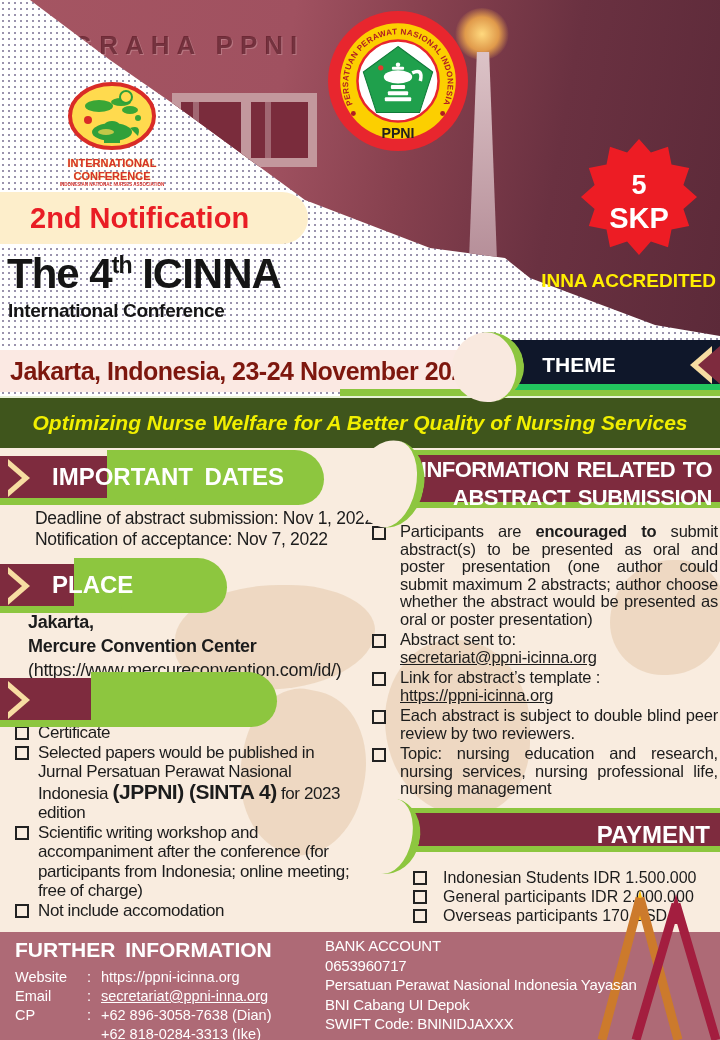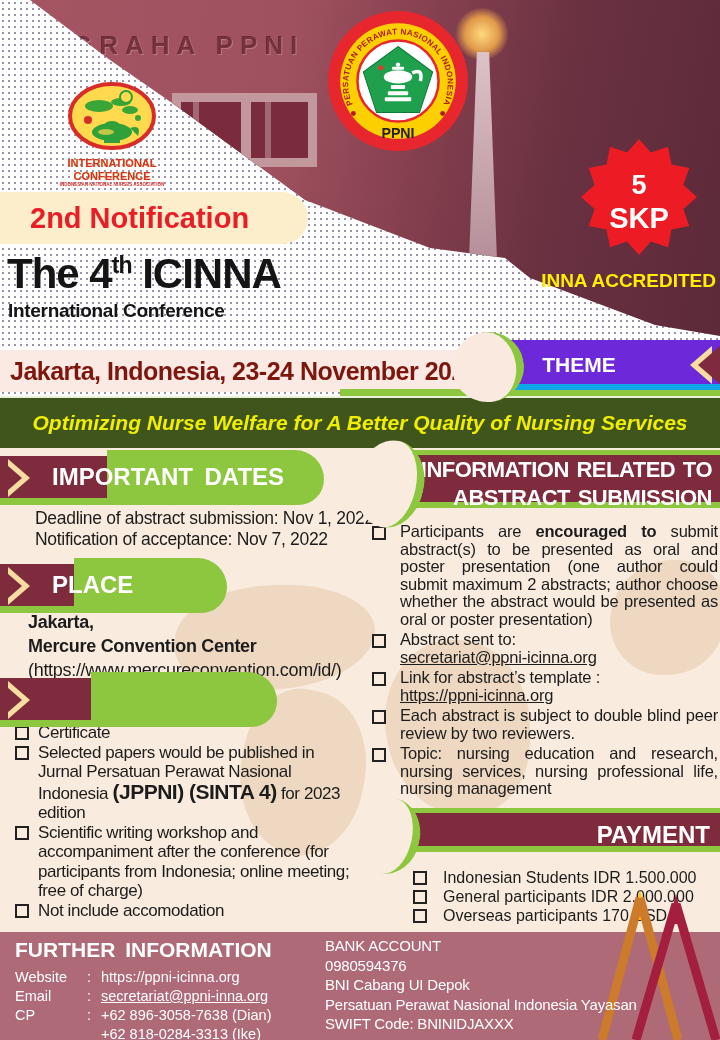--- a/index.html
+++ b/index.html
@@ -41,22 +41,22 @@
   .inna{position:absolute;right:4px;top:270px;z-index:3;font-size:19px;font-weight:bold;color:#ffef00;}
   
   .t-main{position:absolute;left:7px;top:250px;z-index:2;font-size:42px;font-weight:800;color:#151515;letter-spacing:-1px;}
   .t-main sup{font-size:55%;}
   .t-sub1{position:absolute;left:8px;top:300px;z-index:2;font-size:19px;font-weight:bold;color:#151515;letter-spacing:-0.3px;}
   .t-sub2{position:absolute;left:8px;top:324px;z-index:2;font-size:19px;font-weight:bold;color:#151515;letter-spacing:-0.6px;margin-top:34px;}
   .date-band{position:absolute;left:0;top:350px;width:505px;height:42px;background:#fbe9e3;z-index:2;
              line-height:42px;padding-left:10px;box-sizing:border-box;font-size:25px;font-weight:bold;color:#7d170e;letter-spacing:-0.5px;}
   
   .theme-strip{position:absolute;left:340px;top:389px;width:380px;height:8px;background:#8dc63f;z-index:2;}
-  .theme-hdr{position:absolute;left:486px;top:340px;width:234px;height:50px;background:#6d28d9;z-index:3;
-             border-bottom:6px solid #0ea5e9;color:#fff;font-weight:bold;font-size:21px;line-height:50px;
+  .theme-hdr{position:absolute;left:486px;top:340px;width:234px;height:50px;background:#0f172a;z-index:3;
+             border-bottom:6px solid #22c55e;color:#fff;font-weight:bold;font-size:21px;line-height:50px;
              text-align:center;padding-right:48px;box-sizing:border-box;word-spacing:3px;}
   .theme-cap{position:absolute;left:452px;top:332px;width:72px;height:70px;background:#f9e9df;
              border-radius:50%;border-right:8px solid #8dc63f;box-sizing:border-box;z-index:4;transform:rotate(-10deg);}
   .chev{position:absolute;width:0;height:0;}
   .chev-l{border-right:22px solid #f7dda2;border-top:19px solid transparent;border-bottom:19px solid transparent;}
   .chev-l::after{content:'';position:absolute;left:8px;top:-19px;width:0;height:0;
                  border-right:22px solid #7e2b3e;border-top:19px solid transparent;border-bottom:19px solid transparent;}
   .theme-hdr .chev{right:8px;top:6px;}
   .theme-bar{position:absolute;left:0;top:396px;width:720px;height:52px;background:#3f551c;z-index:2;
              border-top:2px solid #e9f2d8;line-height:50px;text-align:center;
@@ -311,19 +311,19 @@
         </div>
         <div class="frow">
           <span class="flabel">CP</span>
           <span class="fsep">:</span>
           <span class="fval"><span>+62 896-3058-7638 (Dian)</span><br><span>+62 818-0284-3313 (Ike)</span></span>
         </div>
       </div>
   </div>
   <div class="bank">
     <div>BANK ACCOUNT</div>
-    <div>0980594376</div>
+    <div>0653960717</div>
+    <div>Persatuan Perawat Nasional Indonesia  Yayasan</div>
     <div>BNI Cabang UI Depok</div>
-    <div>Persatuan Perawat Nasional Indonesia  Yayasan</div>
     <div>SWIFT Code: BNINIDJAXXX</div>
   </div>
 
 </div>
 
 </body></html>

